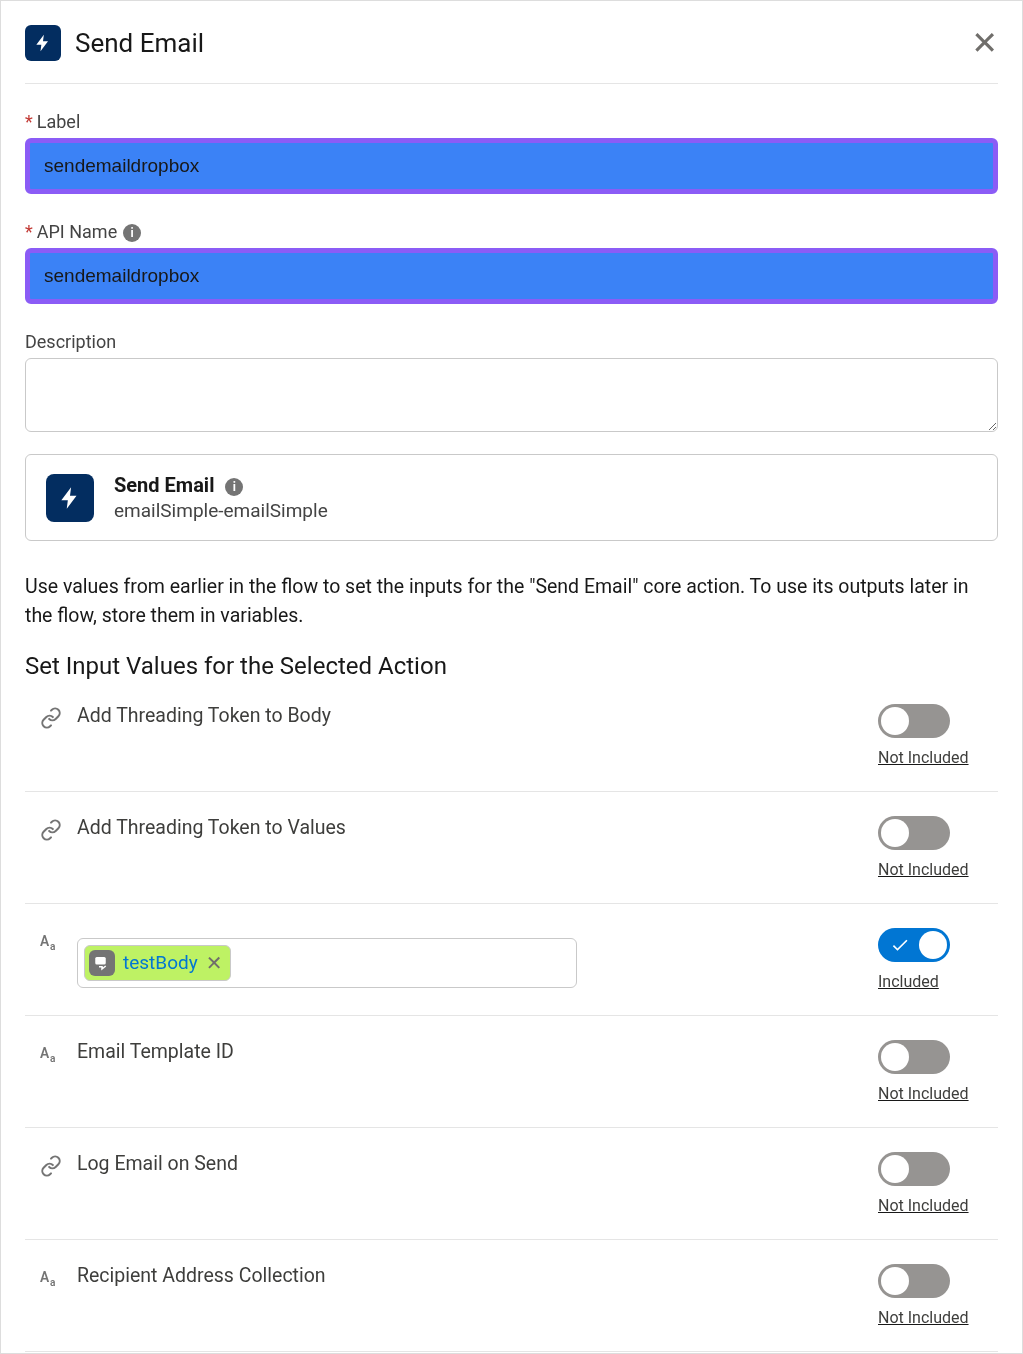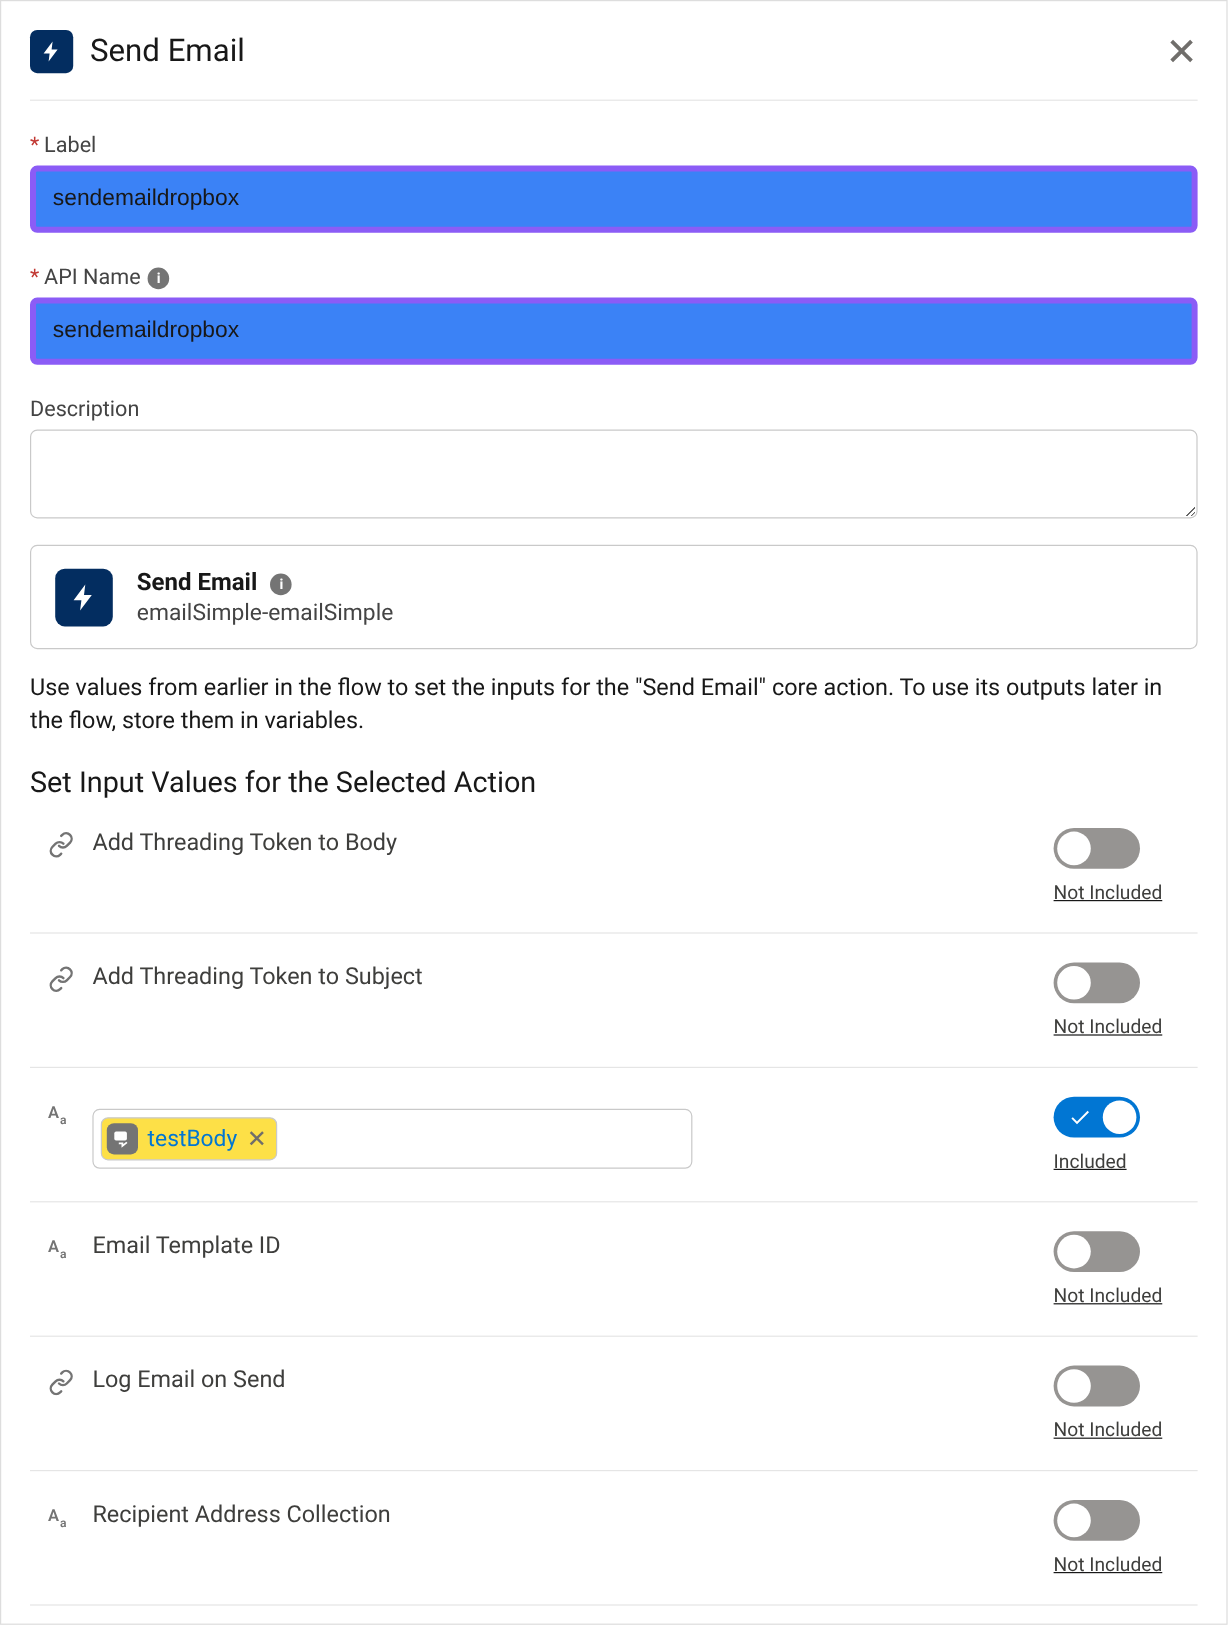--- a/index.html
+++ b/index.html
@@ -48,21 +48,21 @@
   background: #3b82f6;
   color: #181818;
 }
 .text-area {
   width: 100%; height: 74px; padding: 10px 14px; font-size: 18px;
   border: 1px solid #c9c9c9; border-radius: 6px; resize: both;
 }
 .action-card {
   border: 1px solid #c9c9c9; border-radius: 6px;
   padding: 18px 20px; display: flex; align-items: center;
-  margin-bottom: 18px; margin-top: 10px;
+  margin-bottom: 32px; margin-top: 10px;
 }
 .action-card .bolt-box { width: 48px; height: 48px; border-radius: 8px; margin-right: 20px; }
 .action-card .bolt-box svg { width: 26px; height: 26px; }
 .action-title { font-size: 20px; font-weight: 700; color: #181818; }
 .action-sub { font-size: 19px; color: #444; margin-top: 2px; }
 .help-text { font-size: 19.5px; color: #181818; line-height: 1.45; margin-bottom: 22px; }
 .section-title { font-size: 24px; font-weight: 400; color: #181818; }
 .params { border-top: 0; }
 .param-row {
   display: flex; align-items: flex-start;
@@ -93,21 +93,21 @@
 .toggle-label { font-size: 16px; color: #3e3e3c; margin-top: 6px; display:block; }
 .pill-row { margin-top: 10px; }
 .pill-container {
   width: 500px; border: 1px solid #c9c9c9; border-radius: 6px;
   padding: 6px;
 }
 .pill {
   display: inline-flex; align-items: center;
   border: 1px solid #c9c9c9; border-radius: 6px;
   padding: 4px 8px 4px 4px;
-  background: #fde047;
+  background: #bef264;
 }
 .pill-ico {
   width: 26px; height: 26px; background: #747474; border-radius: 6px;
   display: flex; align-items: center; justify-content: center; margin-right: 8px;
 }
 .pill-ico svg { width: 18px; height: 18px; fill: #fff; }
 .pill-text { color: #0176d3; font-size: 19px; font-weight: 400; margin-right: 8px; }
 .pill-x { color: #706e6b; font-size: 20px; cursor: pointer; }
 </style>
 </head>
@@ -173,21 +173,21 @@
       </div>
       <div class="param-row">
         <div class="type-icon">
           <svg viewBox="0 0 24 24">
             <path d="M10 13a5 5 0 0 0 7.07 0l3-3a5 5 0 0 0-7.07-7.07l-1 1" fill="none" stroke="currentColor" stroke-width="2.2" stroke-linecap="round"></path>
             <path d="M14 11a5 5 0 0 0-7.07 0l-3 3a5 5 0 0 0 7.07 7.07l1-1" fill="none" stroke="currentColor" stroke-width="2.2" stroke-linecap="round"></path>
           </svg>
         </div>
         <div class="param-left">
           <div class="param-label">
-            <span>Add Threading Token to Subject</span>
+            <span>Add Threading Token to Values</span>
           </div>
         </div>
         <div class="toggle-col"><div class="toggle"><div class="knob"></div></div><span class="toggle-label">Not Included</span></div>
       </div>
       <div class="param-row">
         <div class="type-icon">
           <svg viewBox="0 0 24 24">
             <text x="0" y="16" font-size="15" font-weight="600" fill="currentColor">A</text>
             <text x="11" y="21" font-size="11" font-weight="600" fill="currentColor">a</text>
           </svg>

